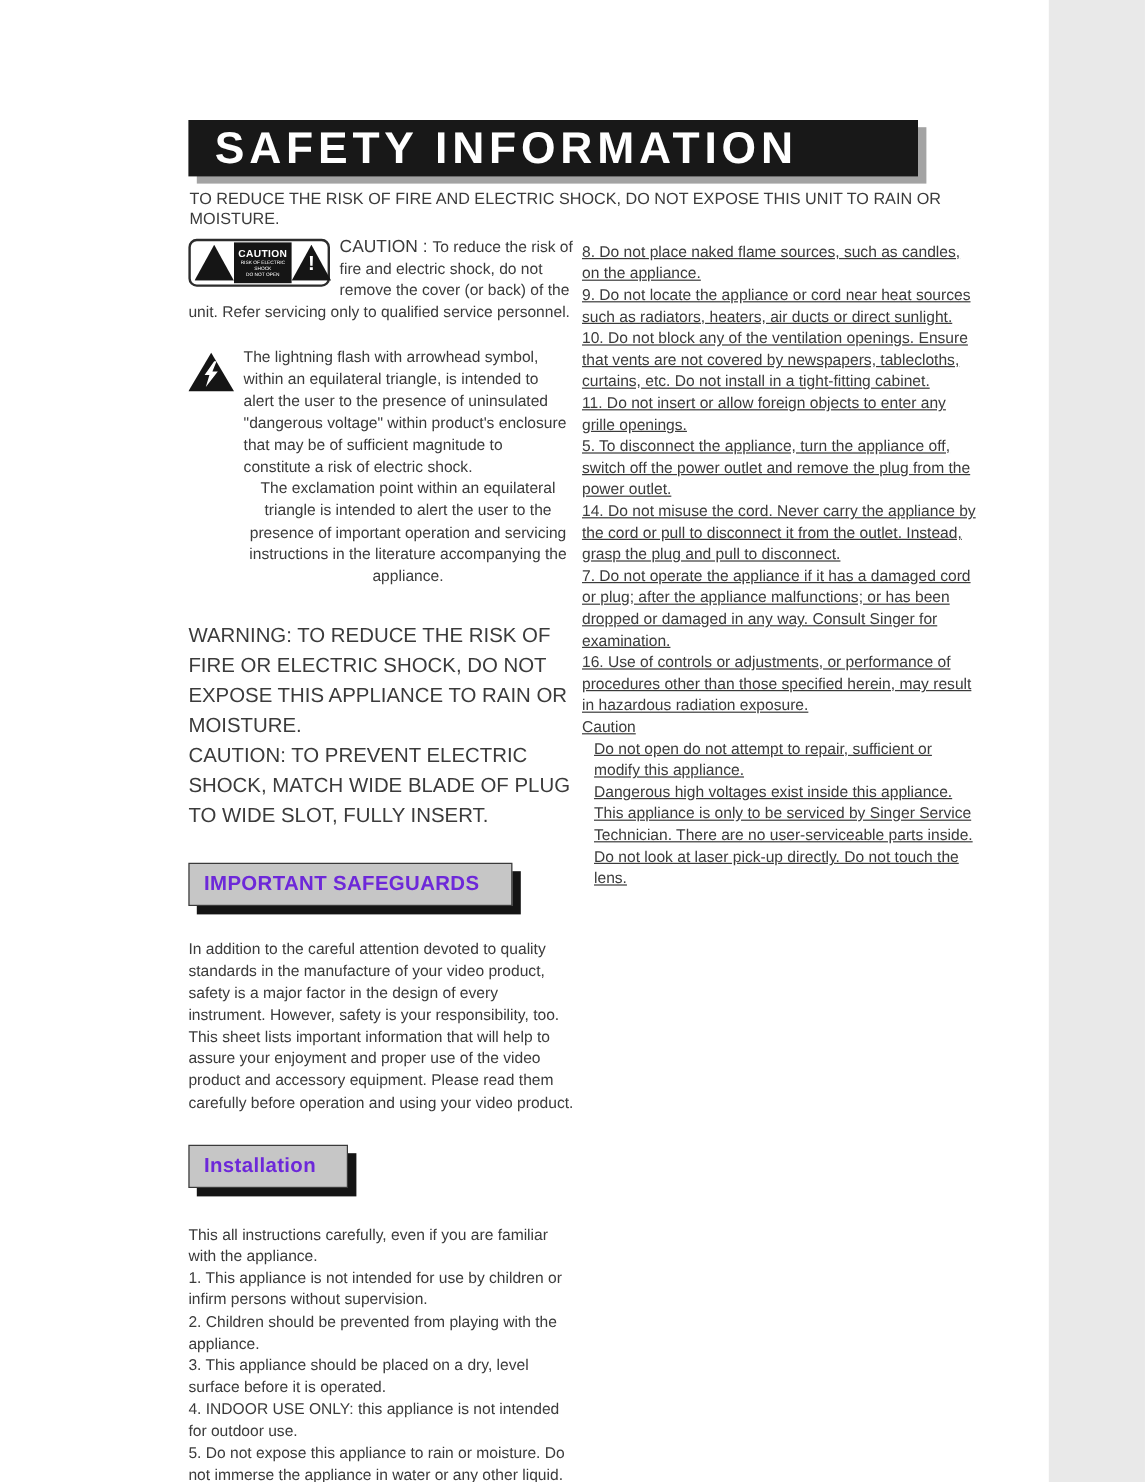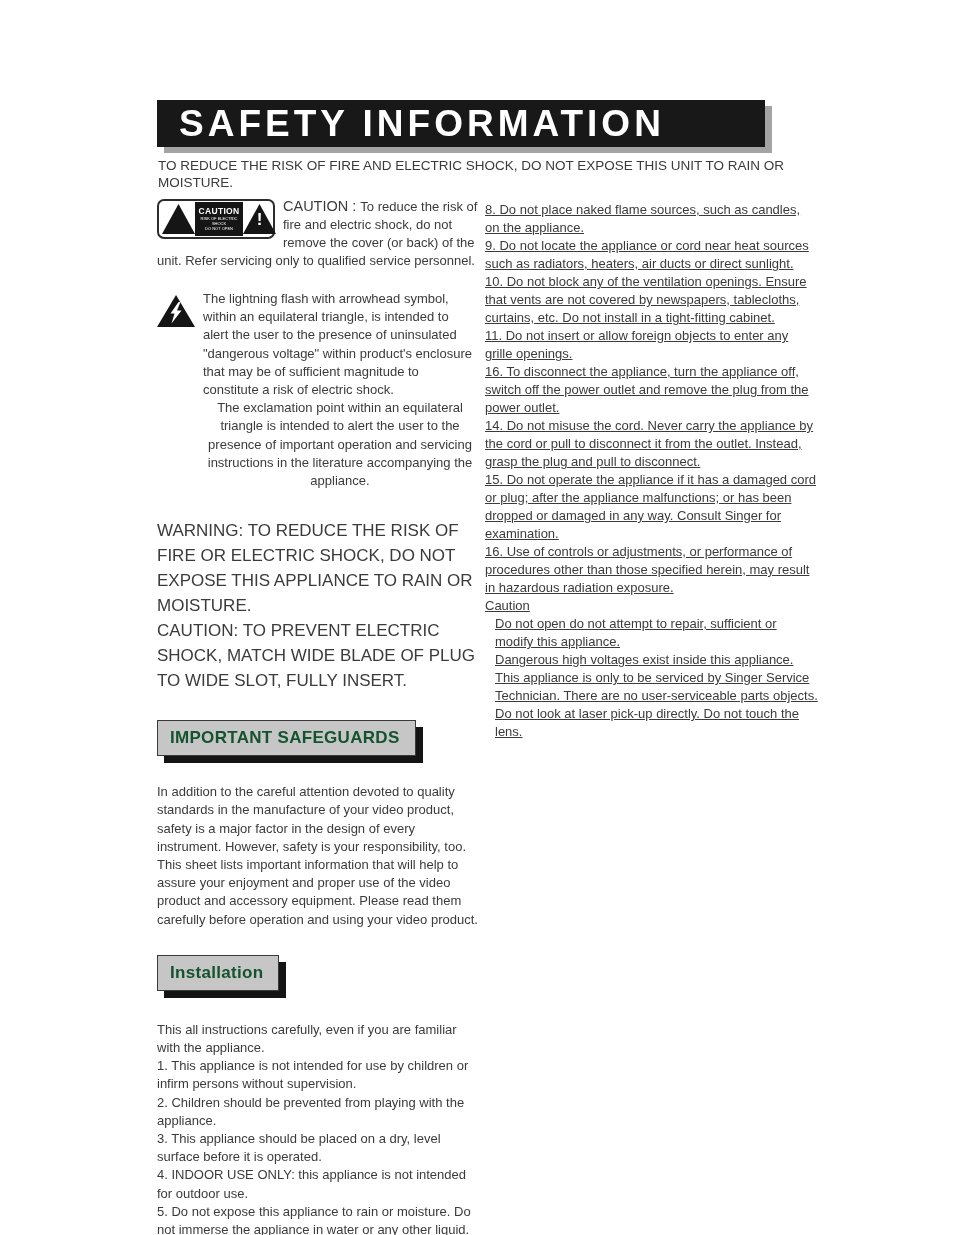--- a/index.html
+++ b/index.html
@@ -1,18 +1,18 @@
 <!DOCTYPE html>
 <html><head>
 <meta charset="utf-8">
 <style>
   html,body{margin:0;padding:0;background:#e9e9e9;}
   .page{
     position:relative;
-    width:954px;height:1235px;
+    width:874px;height:1235px;
     background:#ffffff;
     font-family:"Liberation Sans","DejaVu Sans",sans-serif;
     color:#3b3b3b;
     overflow:hidden;
   }
   
   .banner{
     position:absolute;left:157px;top:100px;
     width:608px;height:47px;
     background:#181818;
@@ -64,22 +64,22 @@
   .bolt-icon{float:left;margin:4px 8px 4px 0;}
   .symbols p{margin:0 4px 0 46px;font-size:13px;line-height:18.2px;}
   .symbols p + p{margin-top:0;text-align:center;}
   
   .warning{margin-top:28px;font-size:17px;line-height:25px;}
   .warning p{margin:0;}
   
   .sec-header{
     display:inline-block;background:#c6c6c6;border:1px solid #3a3a3a;
     box-shadow:7px 7px 0 #141414;
-    padding:7px 15px 7px 12px;
-    font-size:17px;font-weight:bold;color:#14532d;letter-spacing:.3px;
+    padding:7px 26px 7px 12px;
+    font-size:17px;font-weight:bold;color:#6d28d9;letter-spacing:.3px;
   }
   .hdr-safeguards{margin-top:27px;}
   .hdr-install{margin-top:26px;}
   .intro{margin-top:27px;font-size:13px;line-height:18.2px;}
   .install-text{margin-top:30px;font-size:13px;line-height:18.2px;}
   .install-text p{margin:0;}
   
   .r-caution-label{margin:0;}
   .r-caution-lines p{margin:0;padding-left:10px;}
   .clearfix::after{content:"";display:block;clear:both;}
@@ -145,27 +145,27 @@
 
     </div>
   </div>
 
   <div class="col-right">
     <div class="body-text">
       <p>8. Do not place naked flame sources, such as candles, on the appliance.</p>
       <p>9. Do not locate the appliance or cord near heat sources such as radiators, heaters, air ducts or direct sunlight.</p>
       <p>10. Do not block any of the ventilation openings. Ensure that vents are not covered by newspapers, tablecloths, curtains, etc. Do not install in a tight-fitting cabinet.</p>
       <p>11. Do not insert or allow foreign objects to enter any grille openings.</p>
-      <p>16. To disconnect the appliance, turn the appliance off, switch off the power outlet and remove the plug from the power outlet.</p>
+      <p>5. To disconnect the appliance, turn the appliance off, switch off the power outlet and remove the plug from the power outlet.</p>
       <p>14. Do not misuse the cord. Never carry the appliance by the cord or pull to disconnect it from the outlet. Instead, grasp the plug and pull to disconnect.</p>
-      <p>15. Do not operate the appliance if it has a damaged cord or plug; after the appliance malfunctions; or has been dropped or damaged in any way. Consult Singer for examination.</p>
+      <p>7. Do not operate the appliance if it has a damaged cord or plug; after the appliance malfunctions; or has been dropped or damaged in any way. Consult Singer for examination.</p>
       <p>16. Use of controls or adjustments, or performance of procedures other than those specified herein, may result in hazardous radiation exposure.</p>
       <p class="r-caution-label">Caution</p>
       <div class="r-caution-lines">
         <p>Do not open  do not attempt to repair, sufficient or modify this appliance.</p>
         <p>Dangerous high voltages exist inside this appliance.</p>
-        <p>This appliance is only to be serviced by Singer Service Technician. There are no user-serviceable parts objects.</p>
+        <p>This appliance is only to be serviced by Singer Service Technician. There are no user-serviceable parts inside.</p>
         <p>Do not look at laser pick-up directly. Do not touch the lens.</p>
       </div>
     </div>
   </div>
 
 </div>
 
 </body></html>

